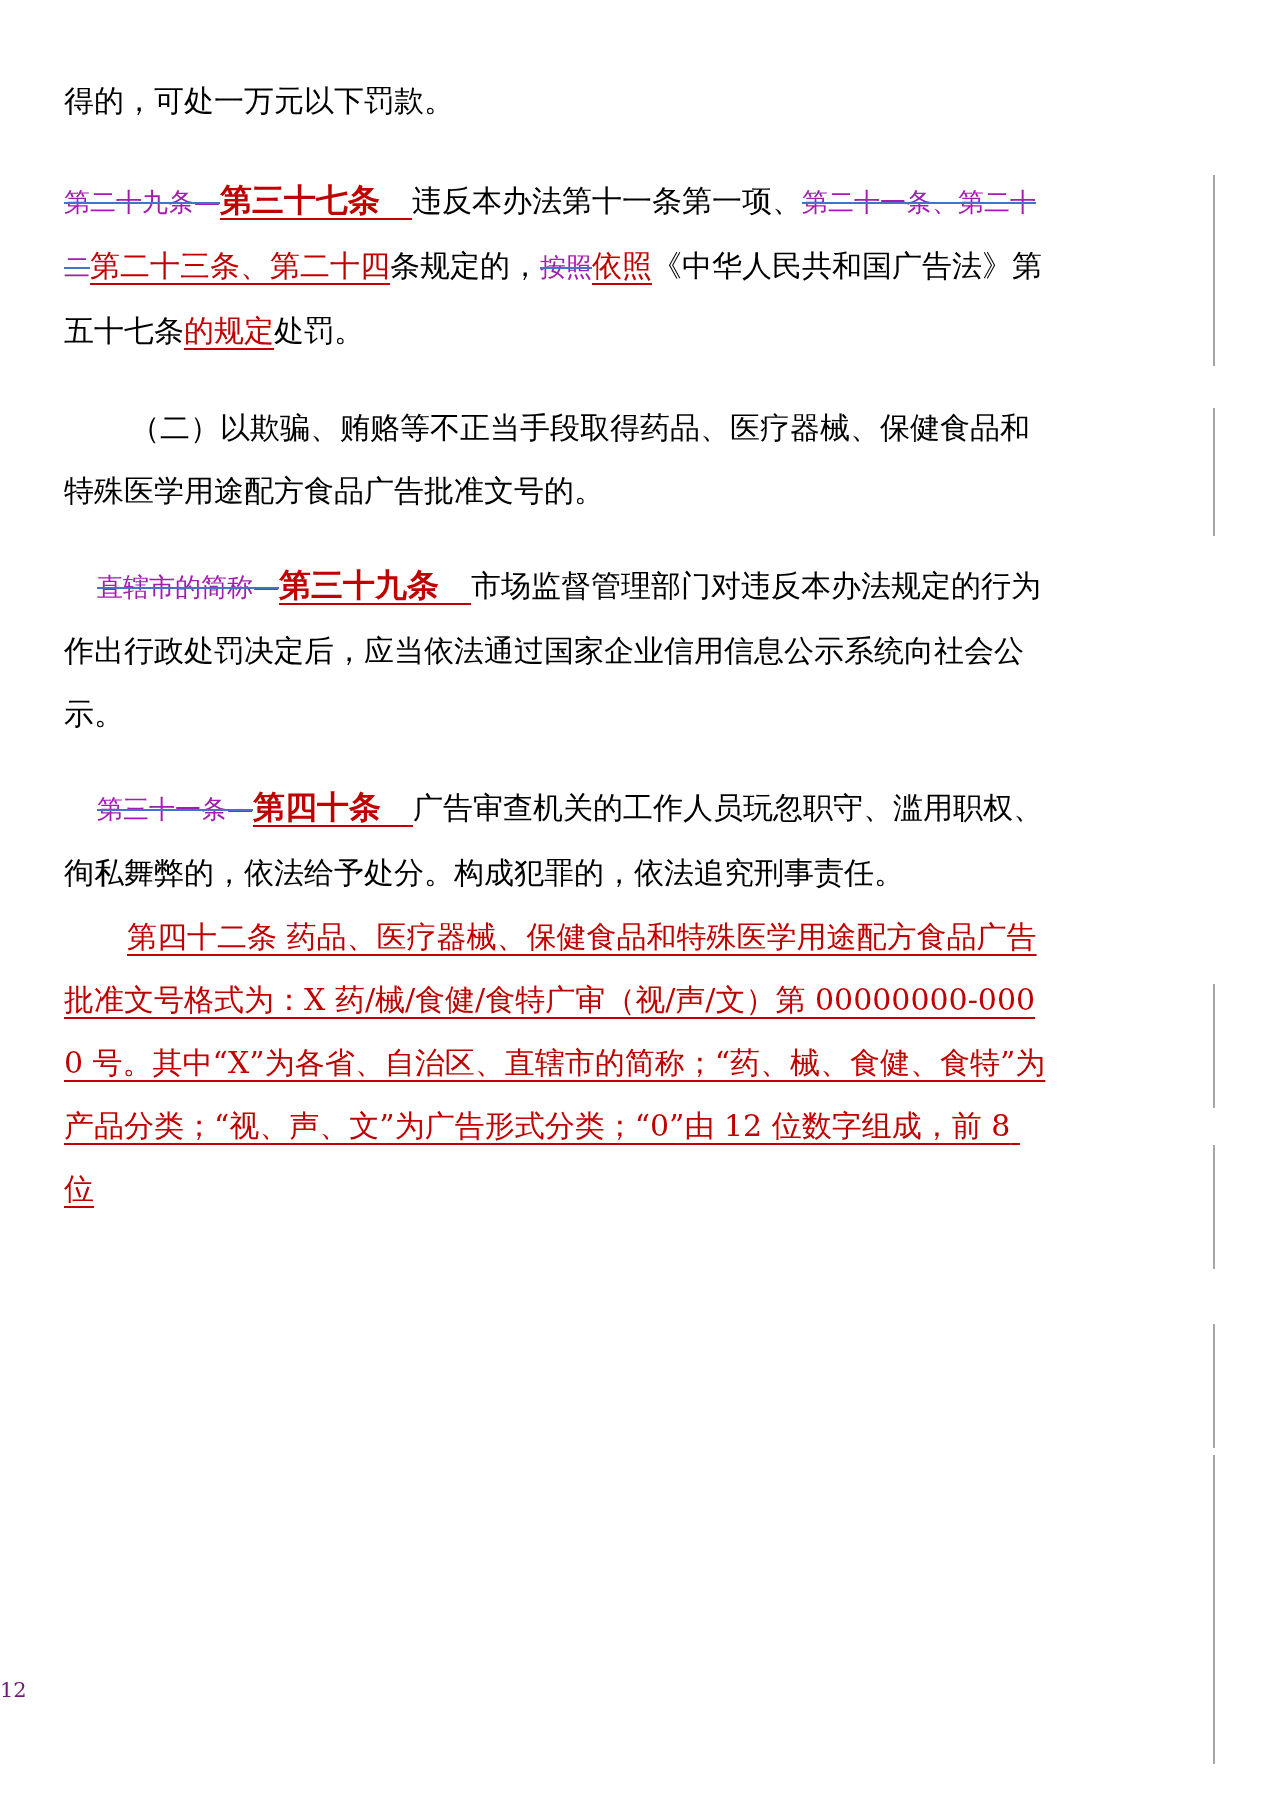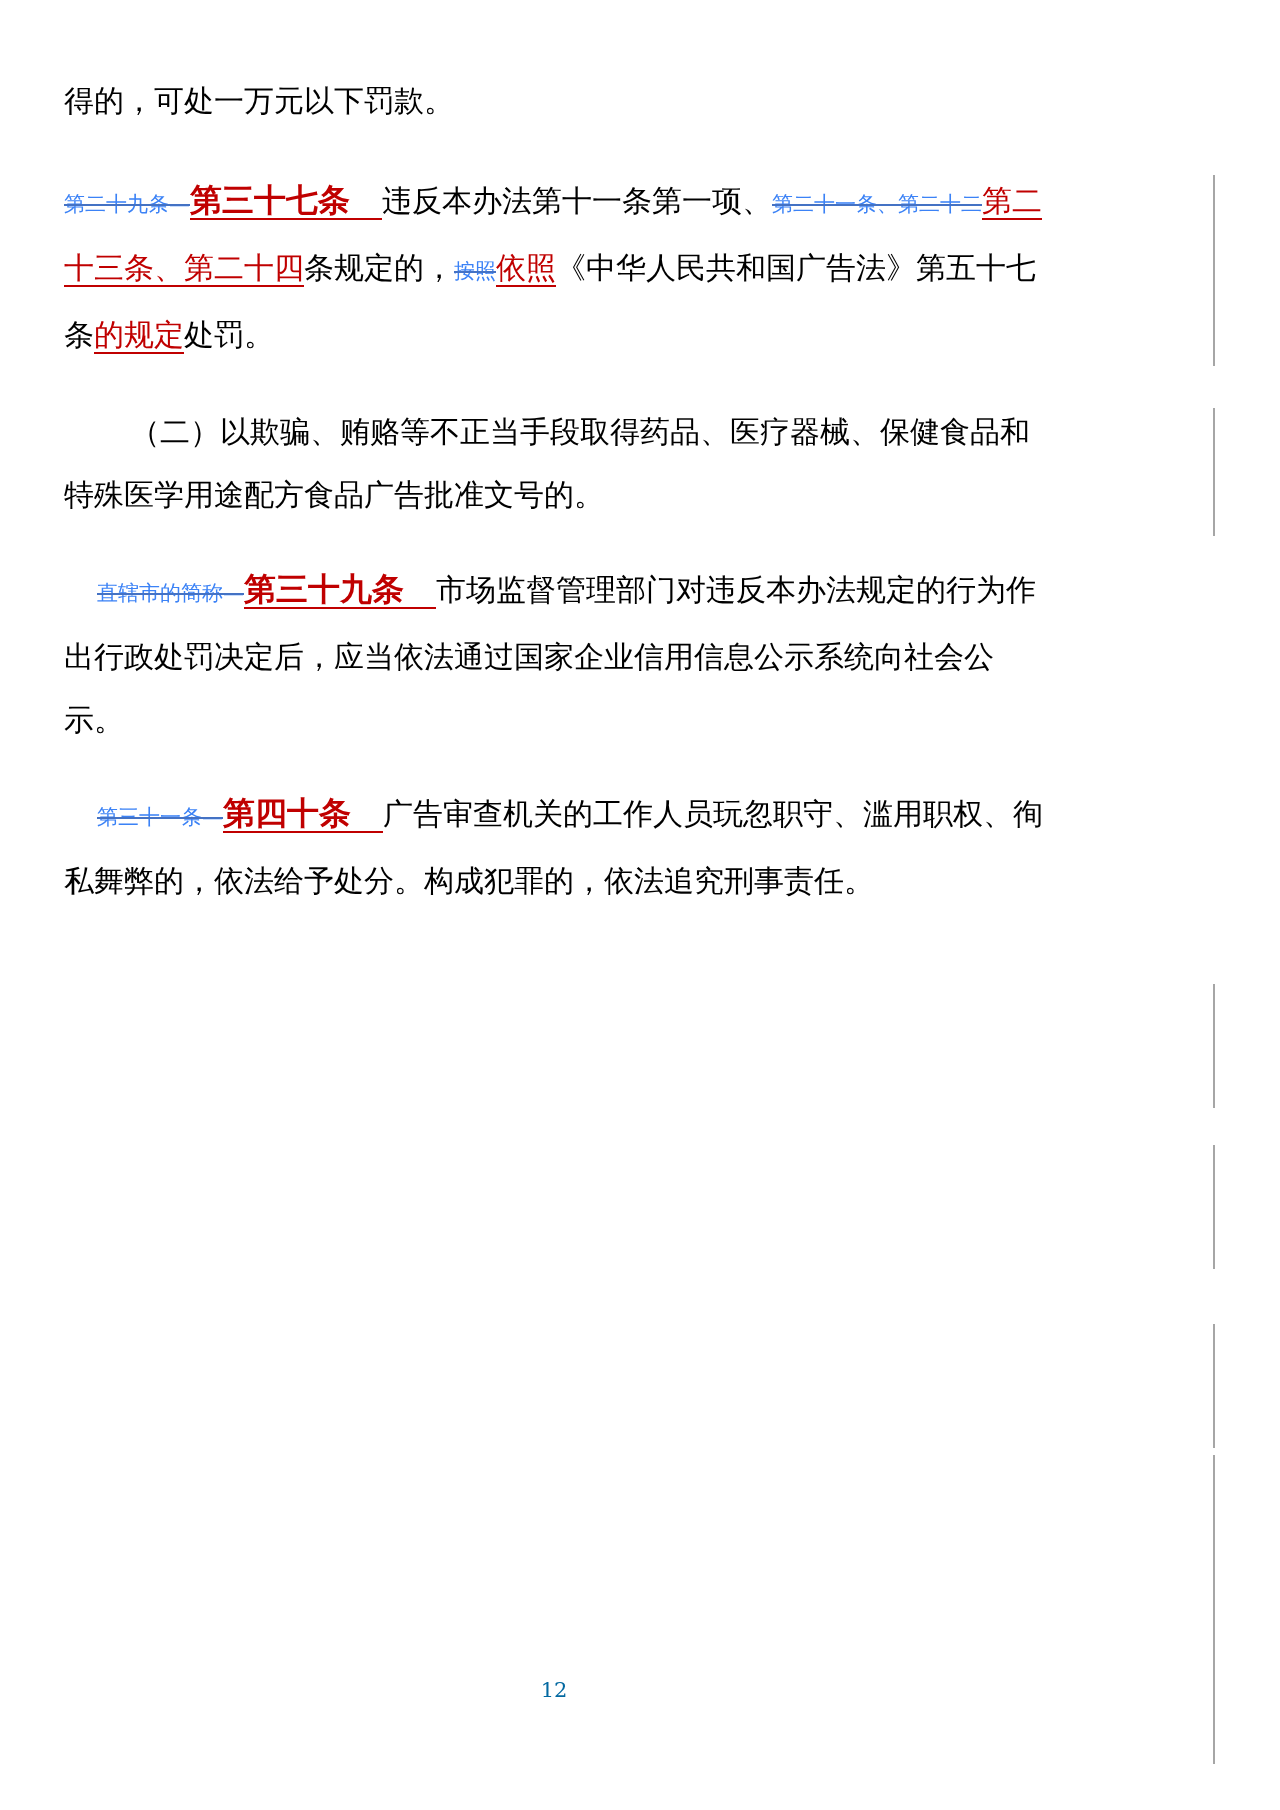--- a/index.html
+++ b/index.html
@@ -42,52 +42,53 @@
     text-decoration: underline;
     text-decoration-color: #C00000;
     text-underline-offset: 7px;
     text-decoration-thickness: 2px;
   }
   .run-ins.bold {
     font-weight: bold;
     font-size: 32px;
   }
   .run-del {
-    color: #3b82f6;
-    font-size: 21px;
+    color: #a21caf;
+    font-size: 26px;
     text-decoration: line-through;
     text-decoration-color: #4472C4;
     text-decoration-thickness: 2px;
   }
   .page-number {
     position: absolute;
     left: 0;
     width: 1108px;
     top: 1678px;
-    text-align: center;
+    text-align: left;
     font-size: 21px;
-    color: #0369a1;
+    color: #701a75;
   }
   .change-bar {
     position: absolute;
     left: 1213px;
     width: 2px;
     background: #A6A6A6;
   }
 </style>
 </head>
 <body>
 
 <div class="page">
   <div class="doc-body" id="doc-body">
       <p class="docline" style="margin-top: 0px; text-indent: 0px;"><span class="run-text">得的，可处一万元以下罚款。</span></p>
       <p class="docline" style="margin-top: 37px; text-indent: 0px;"><span class="run-del">第二十九条—</span><span class="run-ins bold">第三十七条　</span><span class="run-text">违反本办法第十一条第一项、</span><span class="run-del">第二十一条、第二十二</span><span class="run-ins">第二十三条、第二十四</span><span class="run-text">条规定的，</span><span class="run-del">按照</span><span class="run-ins">依照</span><span class="run-text">《中华人民共和国广告法》第五十七条</span><span class="run-ins">的规定</span><span class="run-text">处罚。</span></p>
       <p class="docline" style="margin-top: 34px; text-indent: 2.2em;"><span class="run-text">（二）以欺骗、贿赂等不正当手段取得药品、医疗器械、保健食品和特殊医学用途配方食品广告批准文号的。</span></p>
       <p class="docline" style="margin-top: 32px; text-indent: 1.1em;"><span class="run-del">直辖市的简称—</span><span class="run-ins bold">第三十九条　</span><span class="run-text">市场监督管理部门对违反本办法规定的行为作出行政处罚决定后，应当依法通过国家企业信用信息公示系统向社会公示。</span></p>
       <p class="docline" style="margin-top: 31px; text-indent: 1.1em;"><span class="run-del">第三十一条—</span><span class="run-ins bold">第四十条　</span><span class="run-text">广告审查机关的工作人员玩忽职守、滥用职权、徇私舞弊的，依法给予处分。构成犯罪的，依法追究刑事责任。</span></p>
+      <p class="docline" style="margin-top: 1px; text-indent: 2.1em;"><span class="run-ins">第四十二条 药品、医疗器械、保健食品和特殊医学用途配方食品广告批准文号格式为：X 药/械/食健/食特广审（视/声/文）第 00000000-0000 号。其中“X”为各省、自治区、直辖市的简称；“药、械、食健、食特”为产品分类；“视、声、文”为广告形式分类；“0”由 12 位数字组成，前 8 位</span></p>
     </div>
   <div class="page-number">12</div>
 </div>
 
 <div class="change-bar" style="top: 175px; height: 191px;"></div>
 <div class="change-bar" style="top: 408px; height: 128px;"></div>
 <div class="change-bar" style="top: 984px; height: 124px;"></div>
 <div class="change-bar" style="top: 1145px; height: 124px;"></div>
 <div class="change-bar" style="top: 1324px; height: 124px;"></div>
 <div class="change-bar" style="top: 1455px; height: 309px;"></div>

